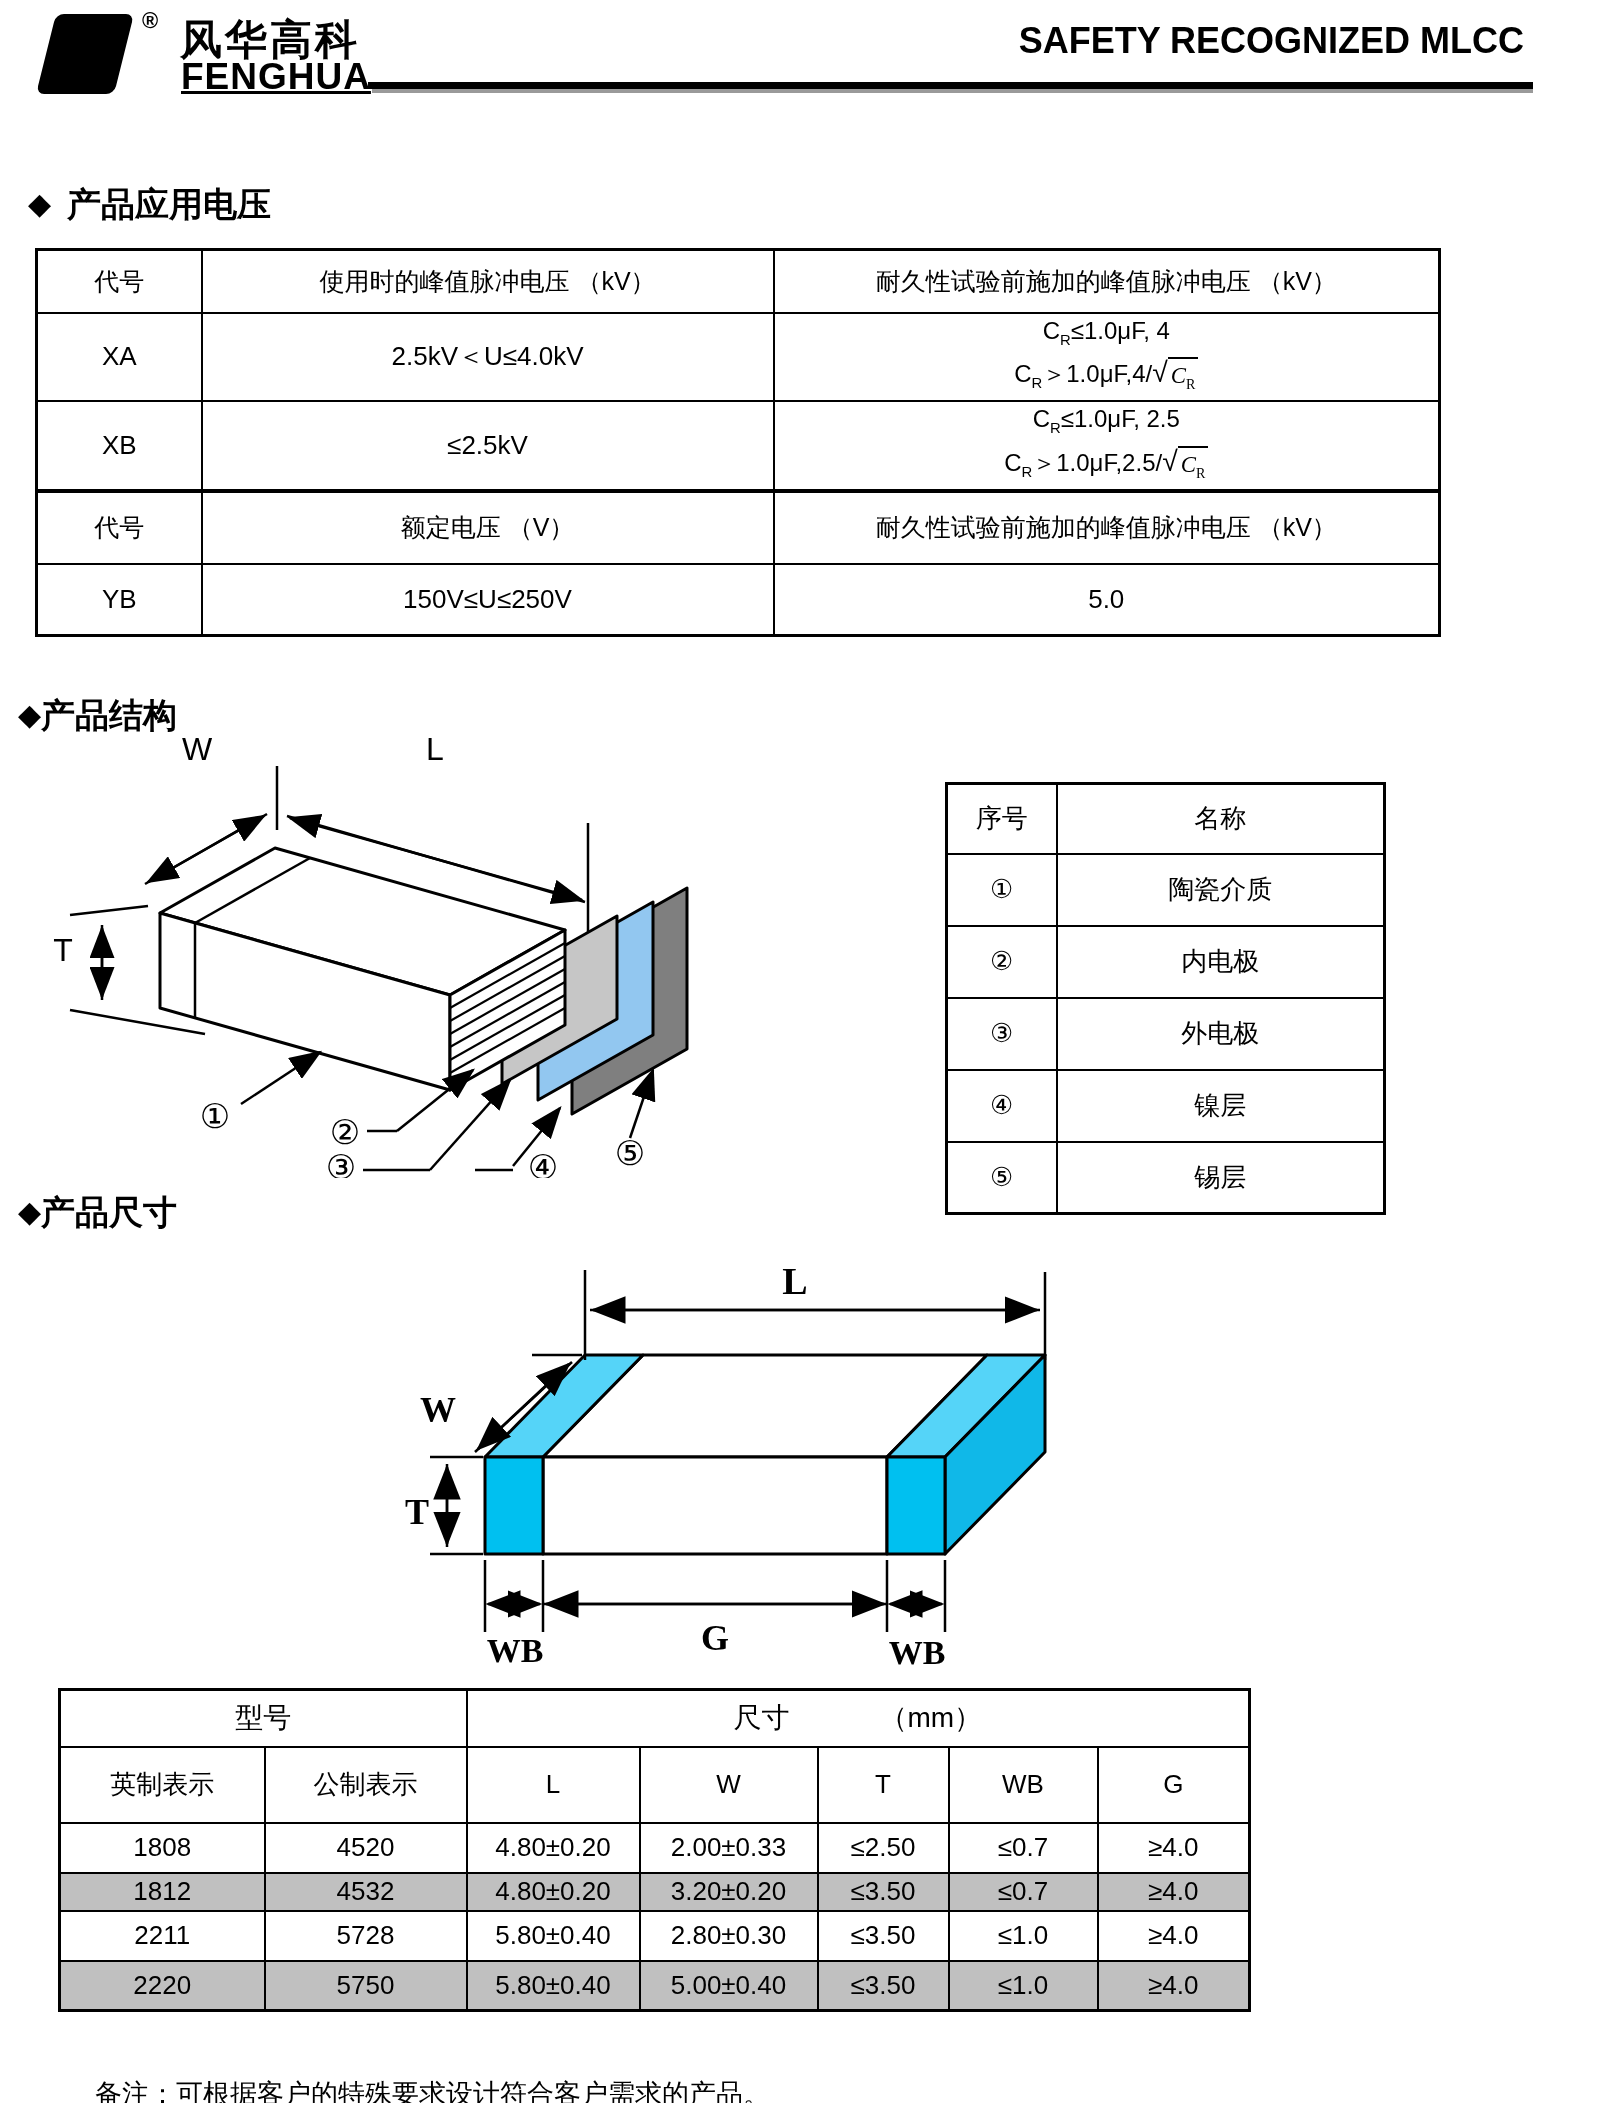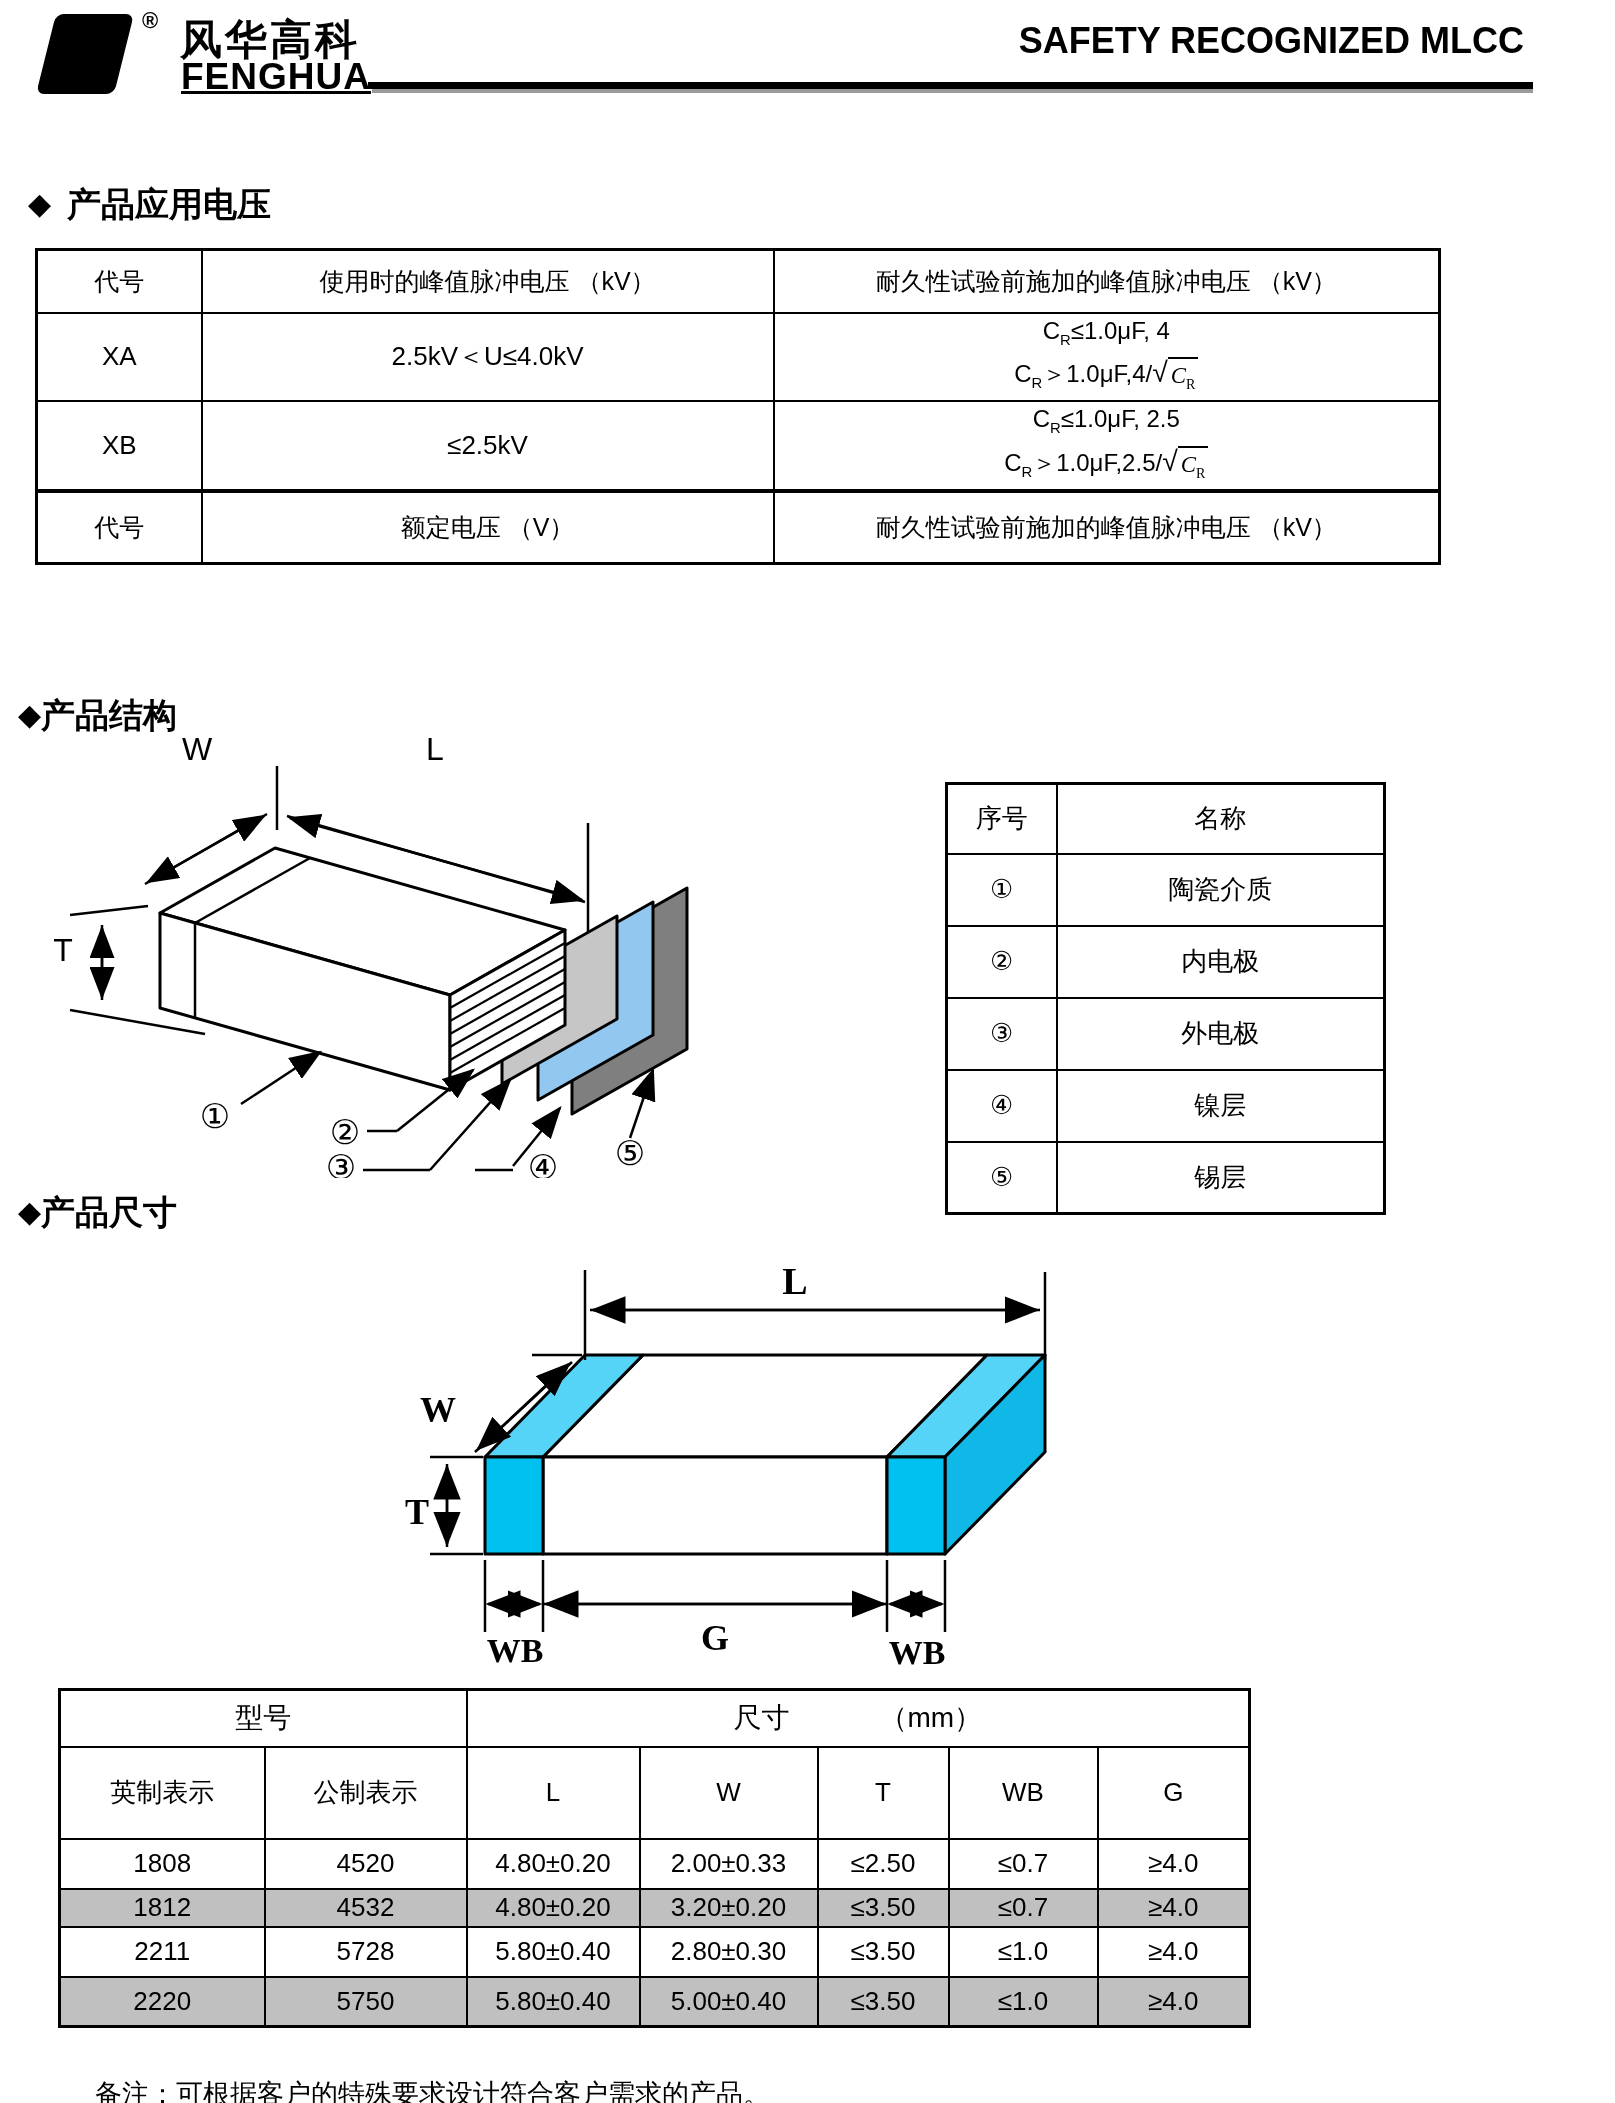--- a/index.html
+++ b/index.html
@@ -96,20 +96,25 @@
     <colgroup>
         <col style="width:165px">
         <col style="width:572px">
         <col style="width:666px">
       </colgroup>
     <tbody>
         <tr style="height:72px">
       <td style="font-size:25px">代号</td>
       <td style="font-size:25px">额定电压 （V）</td>
       <td style="font-size:25px">耐久性试验前施加的峰值脉冲电压 （kV）</td>
+    </tr>
+    <tr style="height:72px">
+      <td>YB</td>
+      <td>150V≤U≤250V</td>
+      <td>5.0</td>
     </tr>
   </tbody>
     </table>
 
   <div class="sec" style="left:18px;top:693px;">
     <span class="diamond">◆</span><span>产品结构</span>
   </div>
 
   <svg style="position:absolute;left:45px;top:718px;" width="660" height="460" viewBox="0 0 660 460">
     <defs>
@@ -275,21 +280,21 @@
         <col style="width:149px">
         <col style="width:152px">
     </colgroup>
     <tbody>
         <tr style="height:57px" class="thick-bottom">
       <td colspan="2" style="font-size:28px">型号</td>
       <td colspan="5" style="font-size:28px">
         <span>尺寸</span><span class="grp-gap"></span><span>（mm）</span>
       </td>
     </tr>
-    <tr style="height:92px" class="thick-bottom">
+    <tr style="height:76px" class="thick-bottom">
       <td>英制表示</td>
       <td>公制表示</td>
       <td>L</td>
       <td>W</td>
       <td>T</td>
       <td>WB</td>
       <td>G</td>
     </tr>
     <tr style="height:50px">
       <td>1808</td>

